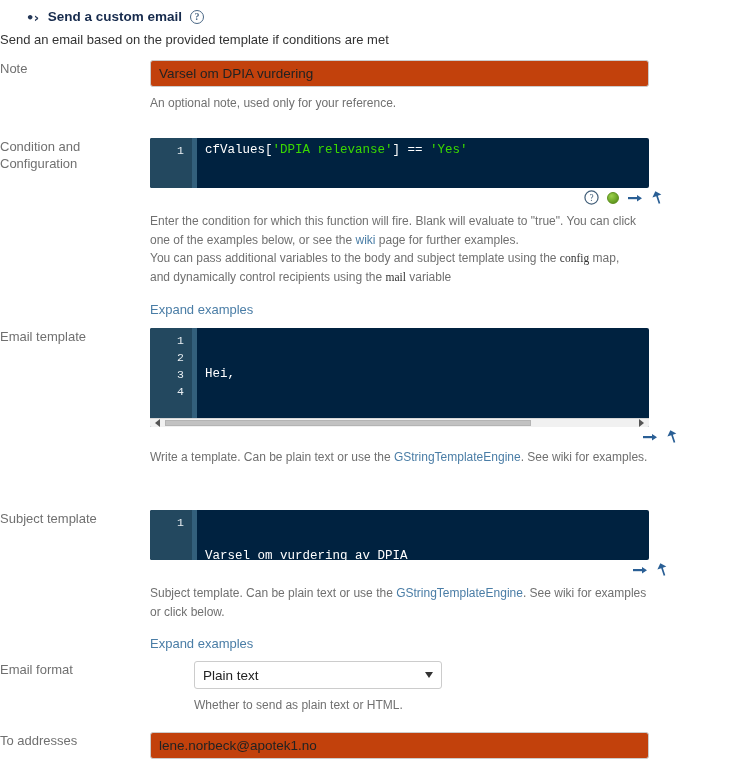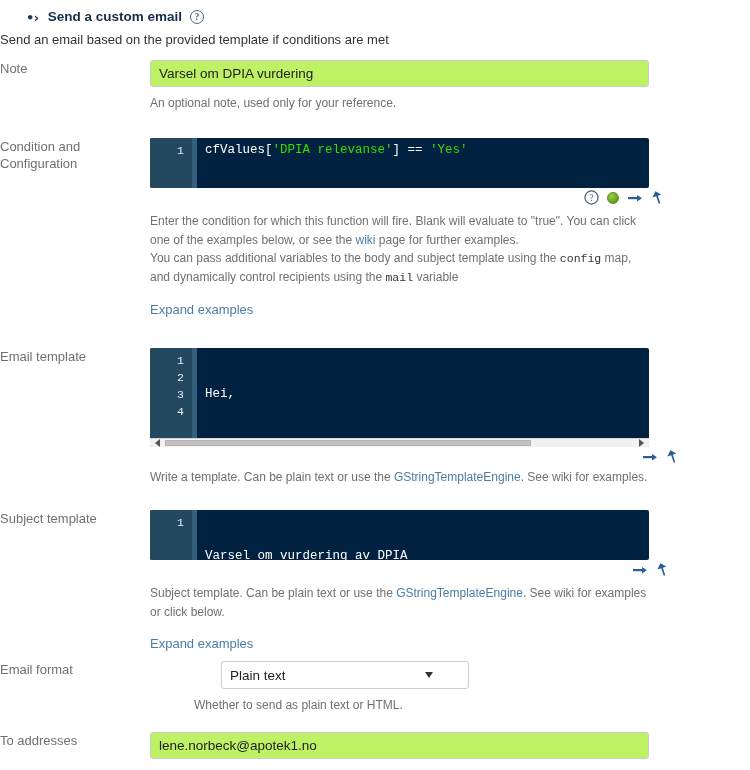--- a/index.html
+++ b/index.html
@@ -38,31 +38,31 @@
   
   .field { position: absolute; display: flex; }
   .flabel {
     width: 150px; text-align: left; padding-right: 12px;
     font-size: 13px; color: #707070; line-height: 17px;
   }
   .fbody { position: relative; }
 
   .txtinput {
     width: 499px; height: 27px; border: 1px solid #ccc; border-radius: 3px;
-    background: #bef264; font-size: 13.5px; color: #222;
+    background: #c2410c; font-size: 13.5px; color: #222;
     padding: 2px 8px; font-family: "Liberation Sans", sans-serif;
     outline: none;
   }
   .hint {
     font-size: 12px; color: #707070; line-height: 1.55;
     margin-top: 7px; width: 505px;
   }
   .hint a, .linkish { color: #4a7da6; text-decoration: none; }
   .mono-inline {
-    font-family: Liberation Mono, monospace; font-size: 11.5px; color: #333;
+    font-family: Liberation Serif, serif; font-size: 11.5px; color: #333;
   }
   .expand-link {
     display: inline-block; margin-top: 13px;
     font-size: 13px; color: #3b73af; text-decoration: none; cursor: pointer;
   }
 
   
   .editor {
     position: relative; background: #002240; border-radius: 2px;
     overflow: hidden; display: flex;
@@ -112,21 +112,21 @@
     background: radial-gradient(circle at 35% 30%, #9bd04a 0%, #6fa82a 55%, #4f8416 100%);
     border: 1px solid #5d8f1d;
   }
 
   
   .selwrap { position: relative; width: 248px; }
   .sel {
     width: 248px; height: 28px; border: 1px solid #ccc; border-radius: 3px;
     background: #fff; font-size: 13.5px; color: #222;
     padding: 2px 26px 2px 8px; appearance: none; -webkit-appearance: none;
-    font-family: "Liberation Sans", sans-serif; outline: none; margin-left: 27px;
+    font-family: "Liberation Sans", sans-serif; outline: none;
   }
   .sel-caret {
     position: absolute; right: 9px; top: 11px; pointer-events: none;
     width: 0; height: 0;
     border-left: 4.5px solid transparent; border-right: 4.5px solid transparent;
     border-top: 6px solid #333;
   }
 </style>
 </head>
 <body>
@@ -188,21 +188,21 @@
       <div class="hint" style="margin-top:24px;">
         <div>Enter the condition for which this function will fire. Blank will evaluate to "true". You can click</div>
         <div><span>one of the examples below, or see the </span><a class="linkish" href="#">wiki</a><span> page for further examples.</span></div>
         <div><span>You can pass additional variables to the body and subject template using the </span><span class="mono-inline">config</span><span> map,</span></div>
         <div><span>and dynamically control recipients using the </span><span class="mono-inline">mail</span><span> variable</span></div>
         <a class="expand-link" href="#">Expand examples</a>
       </div>
     </div>
   </div>
 
-  <div class="field" style="left:0; top:348px;">
+  <div class="field" style="left:0; top:328px;">
     <div class="flabel">Email template</div>
     <div class="fbody">
       <div class="editor" style="width:499px; height:99px; flex-direction:column;">
         <div style="display:flex; flex:1 1 auto; overflow:hidden;">
           <div class="gutter">
             <div class="ln">1</div>
             <div class="ln">2</div>
             <div class="ln">3</div>
             <div class="ln">4</div>
           </div>

